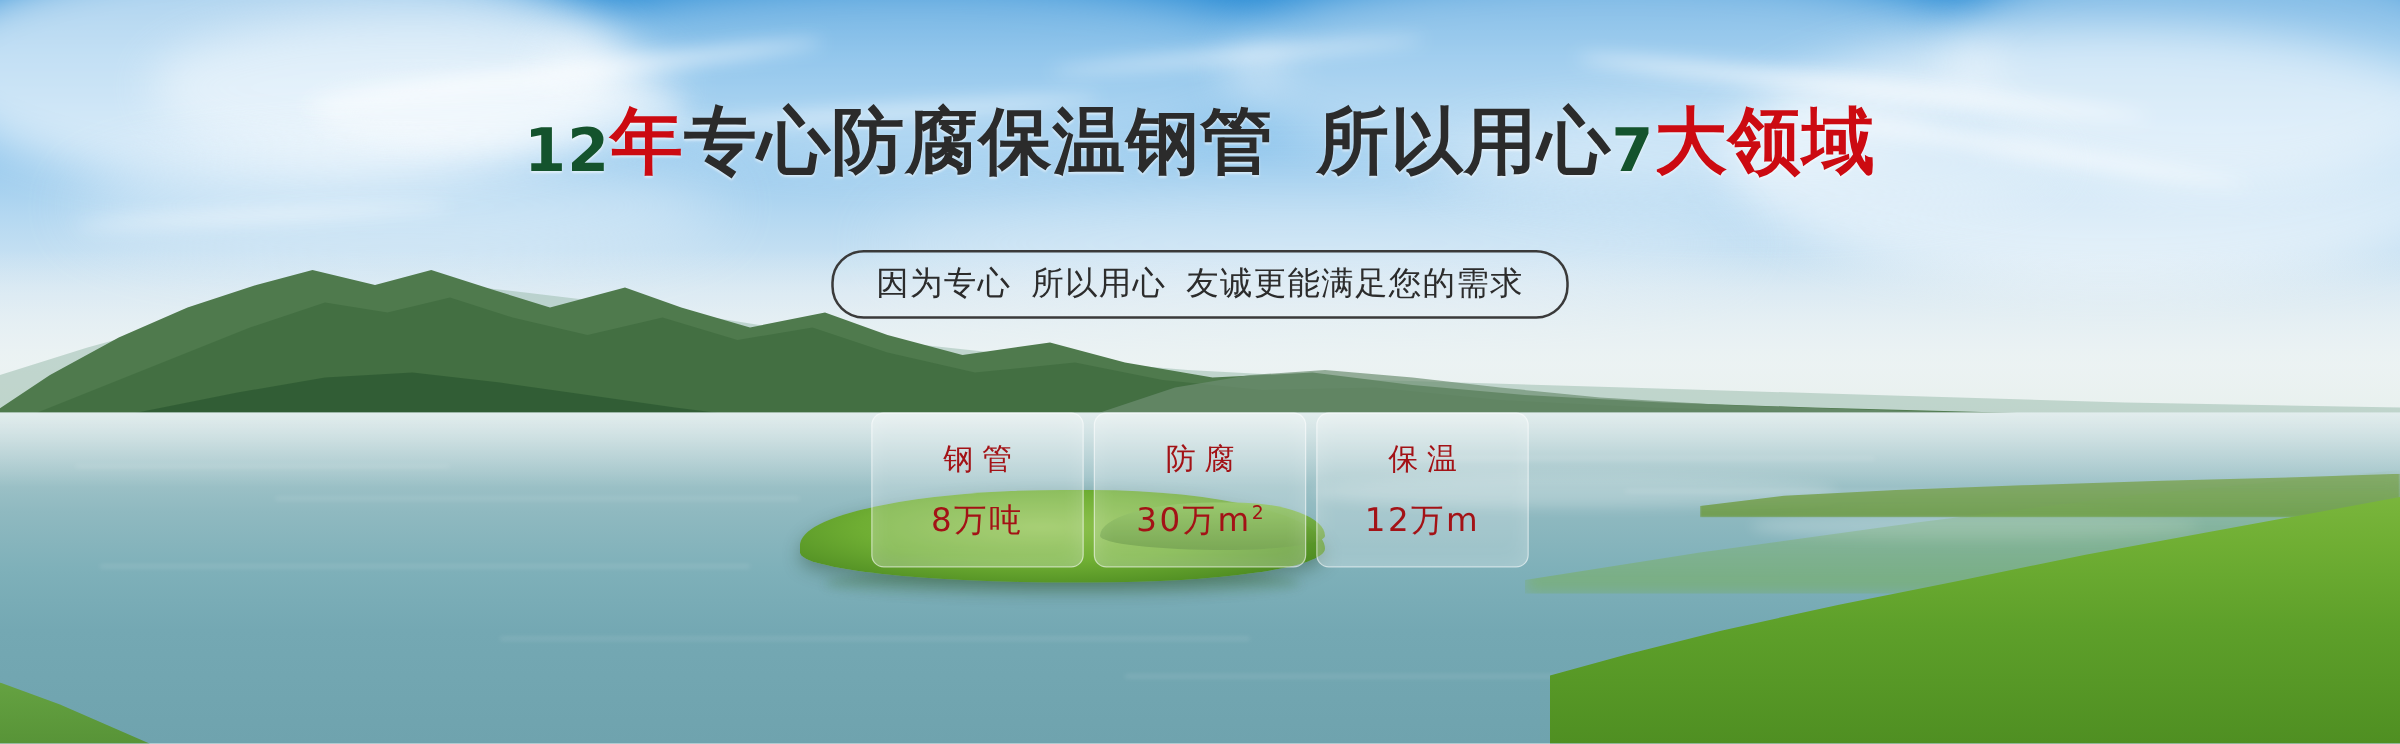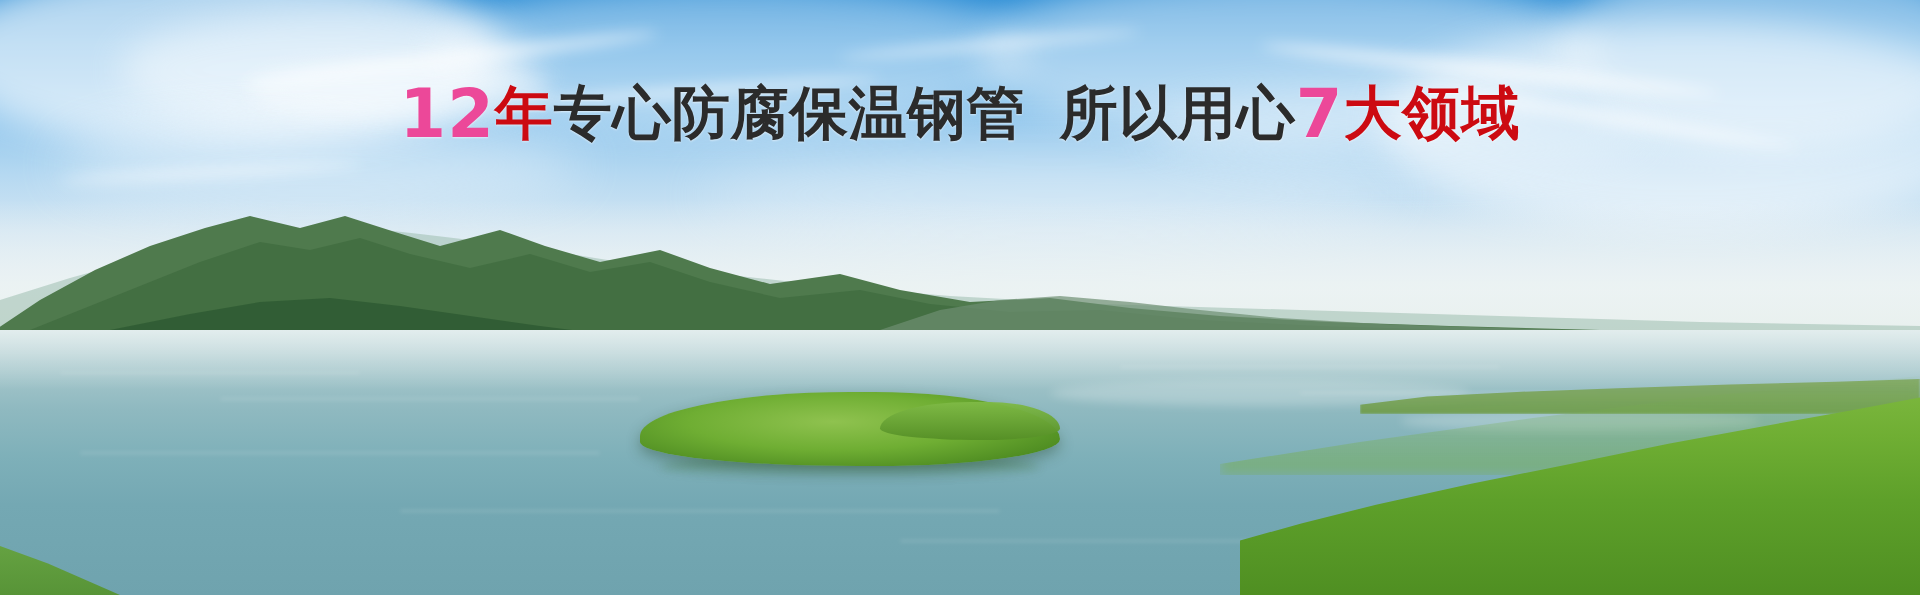--- a/index.html
+++ b/index.html
@@ -108,22 +108,22 @@
     font-family:"DejaVu Sans","Liberation Sans",sans-serif;
     font-weight:bold;
     font-size:58px;
     line-height:62px;
     letter-spacing:1px;
     color:#2b2b2b;
     white-space:nowrap;
     text-shadow:0 1px 2px rgba(255,255,255,.55);
   }
   .headline .num{
-    color:#ec4899;
-    font-size:67px;
+    color:#14532d;
+    font-size:48px;
     font-weight:bold;
     line-height:62px;
     vertical-align:-4px;
   }
   .headline .red{color:#cc0a11;}
   .headline .gap{display:inline-block;width:34px;}
 
   .pill{
     position:absolute;top:200px;left:50%;transform:translateX(-50%);
     border:2px solid #3a3a3a;
@@ -229,15 +229,36 @@
   <div class="islandRefl"></div>
   <div class="island"></div>
   <div class="island2"></div>
 
   <div class="content">
 
     <div class="headline">
       <span class="num">12</span><span class="red">年</span><span>专心防腐保温钢管</span><span class="gap"></span><span>所以用心</span><span class="num">7</span><span class="red">大领域</span>
     </div>
 
-
+    <div class="pill">
+      <span>因为专心</span><span class="sp"></span><span>所以用心</span><span class="sp"></span><span>友诚更能满足您的需求</span>
+    </div>
+
+    <div class="stats">
+
+      <div class="statbox">
+        <div class="statLabel">钢管</div>
+        <div class="statValue"><span>8万吨</span></div>
+      </div>
+
+      <div class="statbox">
+        <div class="statLabel">防腐</div>
+        <div class="statValue"><span>30万m</span><sup>2</sup></div>
+      </div>
+
+      <div class="statbox">
+        <div class="statLabel">保温</div>
+        <div class="statValue"><span>12万m</span></div>
+      </div>
+
+    </div>
   </div>
 </div>
 
 </body></html>

